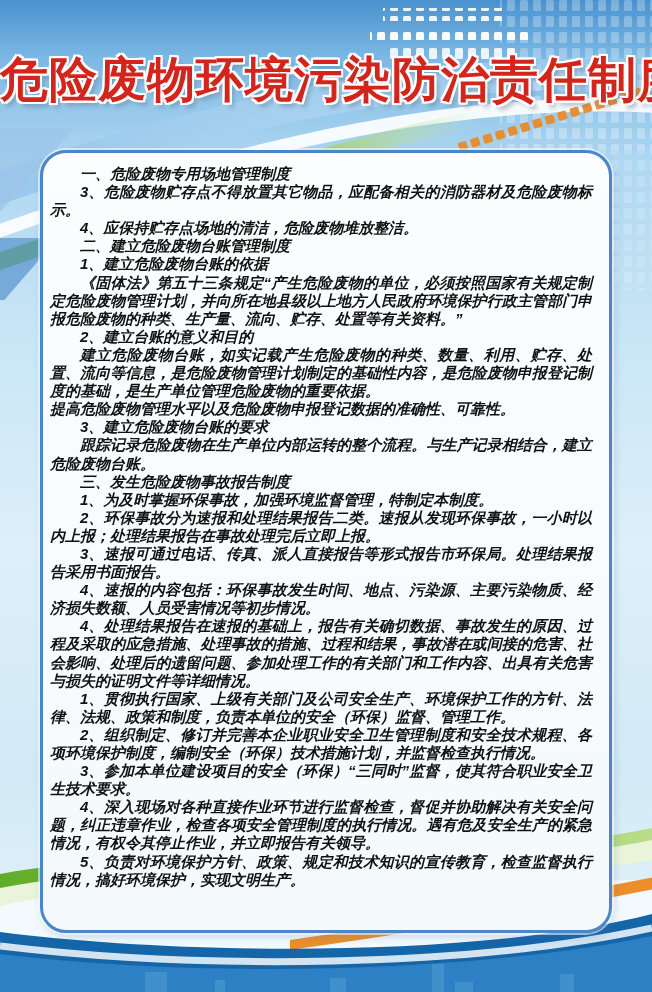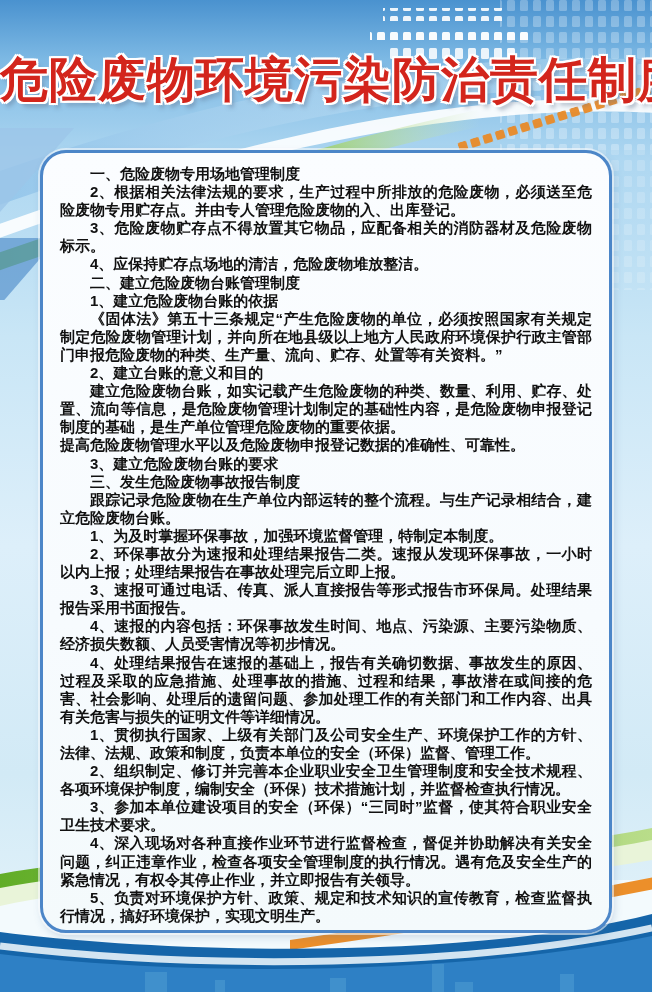--- a/index.html
+++ b/index.html
@@ -21,21 +21,21 @@
       0 -2px 0 #fff, 0 2px 0 #fff, -2px 0 0 #fff, 2px 0 0 #fff,
       4px 5px 4px rgba(90,110,140,.45);
     z-index:5;white-space:nowrap;
   }
   
   .panel{
     position:absolute;left:40px;top:150px;width:572px;height:783px;
     background:linear-gradient(180deg,#fbfdff 0%,#f7fbfe 60%,#f4fafc 100%);
     border:3px solid #4c86c8;border-radius:26px;
     box-shadow:0 0 0 2px rgba(255,255,255,.55), 2px 4px 8px rgba(70,110,160,.25);
-    box-sizing:border-box;padding:12px 17px 10px 17px;z-index:4;
+    box-sizing:border-box;padding:12px 17px 10px 7px;z-index:4;font-style:italic;
   }
   .panel p{
     margin:0;color:#111;font-size:15px;line-height:18.1px;font-weight:700;
     text-indent:2em;text-align:justify;letter-spacing:0;
   }
   .panel p.no-indent{text-indent:0;}
   .watermark{
     position:absolute;left:140px;top:330px;width:400px;font-size:90px;color:rgba(150,150,150,.07);
     transform:rotate(-18deg);font-weight:900;z-index:0;pointer-events:none;
   }
@@ -109,32 +109,31 @@
       <rect x="432" y="144" width="12" height="28"></rect>
       <rect x="455" y="162" width="18" height="10"></rect>
       <rect x="560" y="154" width="14" height="18"></rect>
     </g>
   </svg>
 
   <div class="title">危险废物环境污染防治责任制度</div>
 
   <div class="panel">
     <p>一、危险废物专用场地管理制度</p>
-    <p>2、根据相关法律法规的要求，生产过程中所排放的危险废物，必须送至危险废物专用贮存点。并由专人管理危险废物的入、出库登记。</p>
     <p>3、危险废物贮存点不得放置其它物品，应配备相关的消防器材及危险废物标示。</p>
     <p>4、应保持贮存点场地的清洁，危险废物堆放整洁。</p>
     <p>二、建立危险废物台账管理制度</p>
     <p>1、建立危险废物台账的依据</p>
     <p>《固体法》第五十三条规定“产生危险废物的单位，必须按照国家有关规定制定危险废物管理计划，并向所在地县级以上地方人民政府环境保护行政主管部门申报危险废物的种类、生产量、流向、贮存、处置等有关资料。”</p>
     <p>2、建立台账的意义和目的</p>
     <p>建立危险废物台账，如实记载产生危险废物的种类、数量、利用、贮存、处置、流向等信息，是危险废物管理计划制定的基础性内容，是危险废物申报登记制度的基础，是生产单位管理危险废物的重要依据。</p>
     <p class="no-indent">提高危险废物管理水平以及危险废物申报登记数据的准确性、可靠性。</p>
     <p>3、建立危险废物台账的要求</p>
+    <p>跟踪记录危险废物在生产单位内部运转的整个流程。与生产记录相结合，建立危险废物台账。</p>
     <p>三、发生危险废物事故报告制度</p>
-    <p>跟踪记录危险废物在生产单位内部运转的整个流程。与生产记录相结合，建立危险废物台账。</p>
     <p>1、为及时掌握环保事故，加强环境监督管理，特制定本制度。</p>
     <p>2、环保事故分为速报和处理结果报告二类。速报从发现环保事故，一小时以内上报；处理结果报告在事故处理完后立即上报。</p>
     <p>3、速报可通过电话、传真、派人直接报告等形式报告市环保局。处理结果报告采用书面报告。</p>
     <p>4、速报的内容包括：环保事故发生时间、地点、污染源、主要污染物质、经济损失数额、人员受害情况等初步情况。</p>
     <p>4、处理结果报告在速报的基础上，报告有关确切数据、事故发生的原因、过程及采取的应急措施、处理事故的措施、过程和结果，事故潜在或间接的危害、社会影响、处理后的遗留问题、参加处理工作的有关部门和工作内容、出具有关危害与损失的证明文件等详细情况。</p>
     <p>1、贯彻执行国家、上级有关部门及公司安全生产、环境保护工作的方针、法律、法规、政策和制度，负责本单位的安全（环保）监督、管理工作。</p>
     <p>2、组织制定、修订并完善本企业职业安全卫生管理制度和安全技术规程、各项环境保护制度，编制安全（环保）技术措施计划，并监督检查执行情况。</p>
     <p>3、参加本单位建设项目的安全（环保）“三同时”监督，使其符合职业安全卫生技术要求。</p>
     <p>4、深入现场对各种直接作业环节进行监督检查，督促并协助解决有关安全问题，纠正违章作业，检查各项安全管理制度的执行情况。遇有危及安全生产的紧急情况，有权令其停止作业，并立即报告有关领导。</p>
     <p>5、负责对环境保护方针、政策、规定和技术知识的宣传教育，检查监督执行情况，搞好环境保护，实现文明生产。</p>

